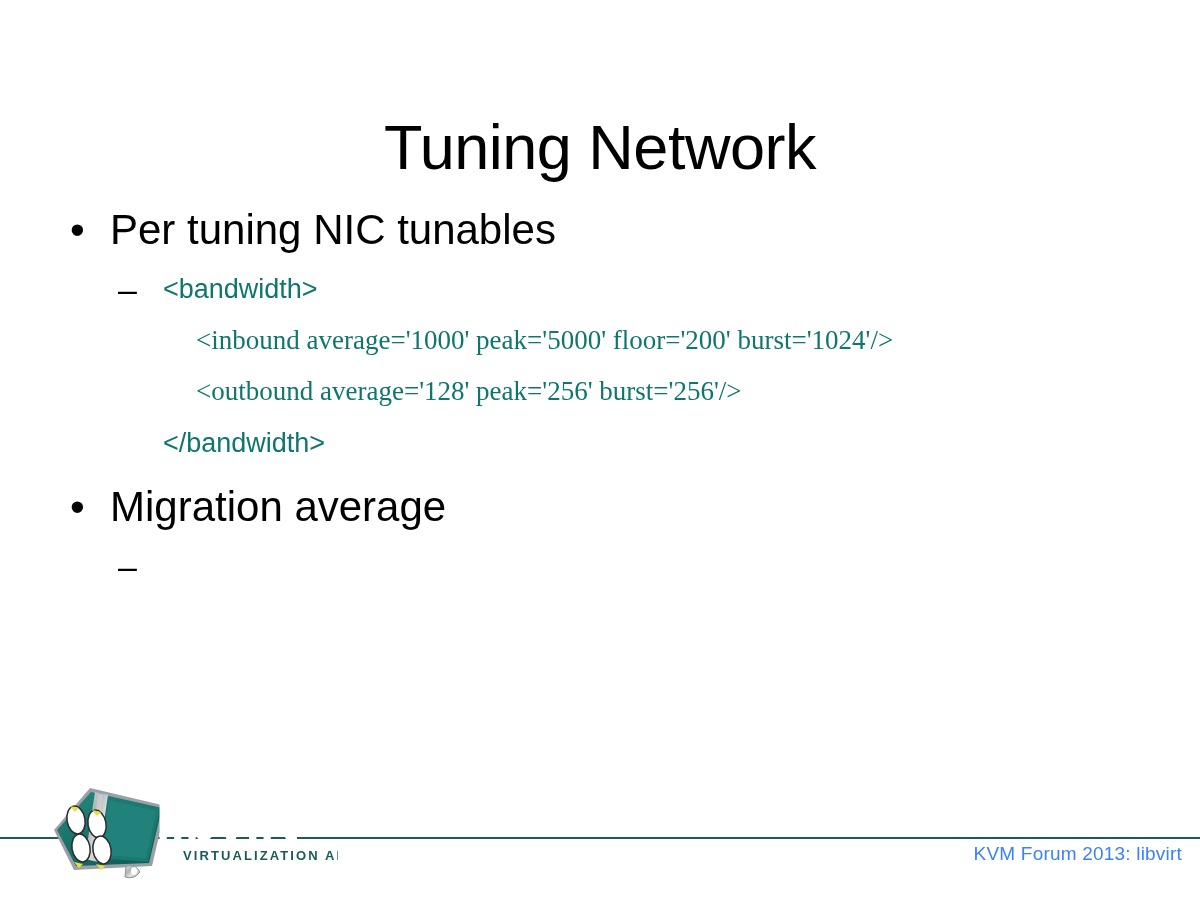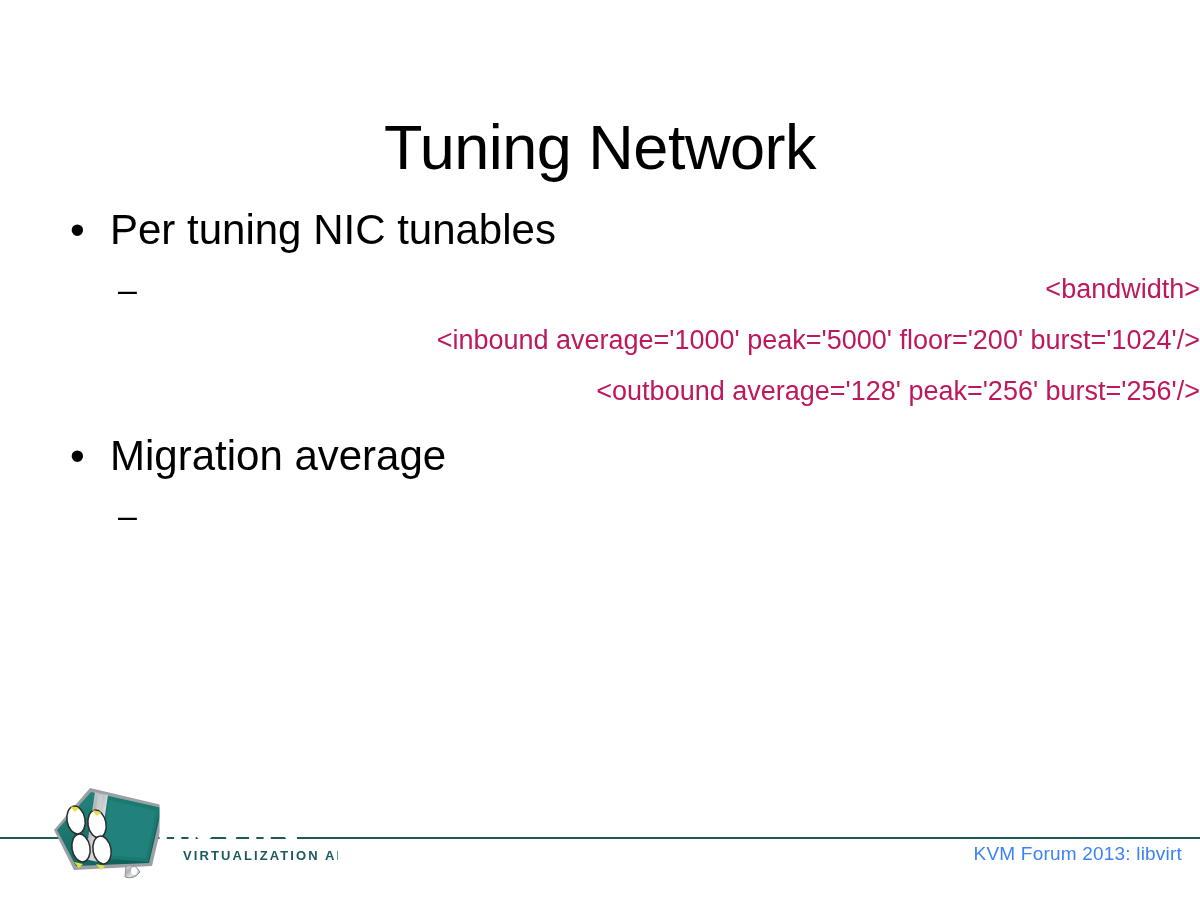--- a/index.html
+++ b/index.html
@@ -74,28 +74,28 @@
     left: 118px;
     top: 0;
     font-size: 34px;
     line-height: 1.2;
     color: #000000;
   }
 
   .code-line {
     font-size: 27px;
     line-height: 1.24;
-    color: #be185d;
+    color: #0f766e;
     padding-left: 163px;
     margin-top: 18px;
     white-space: pre;
-    text-align: right;
   }
   .code-line.indent {
     padding-left: 196px;
+    font-family: Liberation Serif, serif;
   }
 
   .spacer-lg { height: 22px; }
 
   
   .footer-rule {
     position: absolute;
     left: 0;
     top: 837px;
     width: 1200px;
@@ -140,20 +140,21 @@
       <span>Per tuning NIC tunables</span>
     </div>
 
     <div class="lvl2">
       <span class="marker">–</span>
     </div>
 
     <div class="code-line">&lt;bandwidth&gt;</div>
     <div class="code-line indent">&lt;inbound average='1000' peak='5000' floor='200' burst='1024'/&gt;</div>
     <div class="code-line indent">&lt;outbound average='128' peak='256' burst='256'/&gt;</div>
+    <div class="code-line">&lt;/bandwidth&gt;</div>
 
     <div class="spacer-lg"></div>
 
     <div class="lvl1">
       <span class="marker">•</span>
       <span>Migration average</span>
     </div>
 
     <div class="lvl2">
       <span class="marker">–</span>

